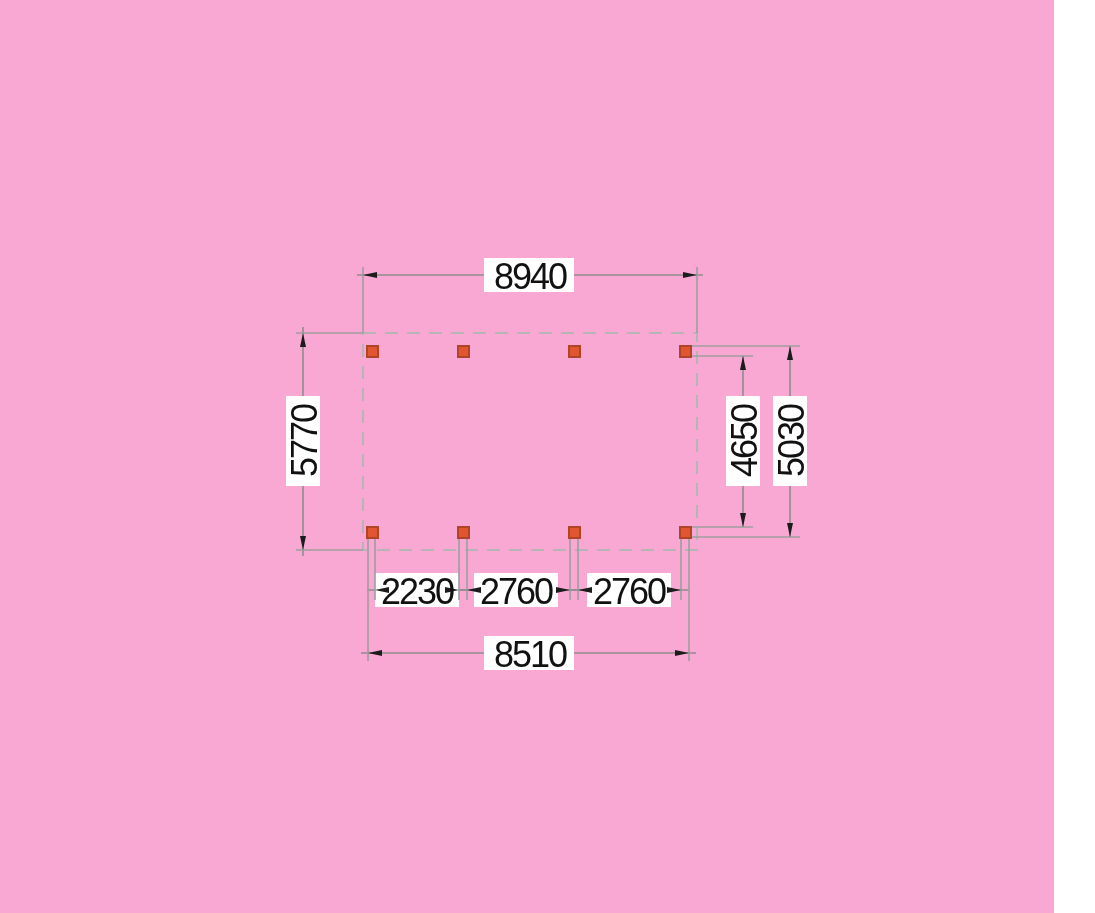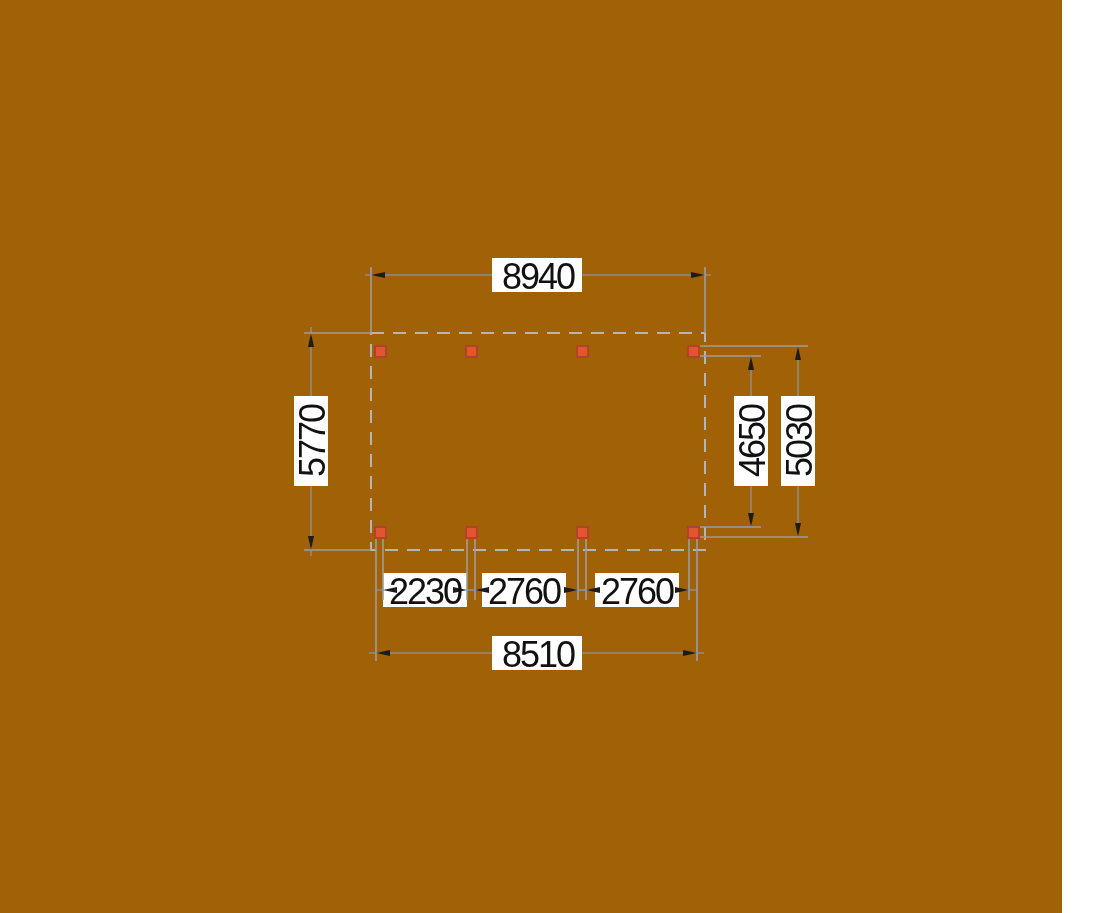--- a/index.html
+++ b/index.html
@@ -3,24 +3,23 @@
 <meta charset="utf-8">
 <style>
   html, body {
     margin: 0;
     padding: 0;
     background: #ffffff;
   }
   .page {
     width: 1054px;
     height: 913px;
-    background: #a16207;
+    background: #f9a8d4;
     position: relative;
     overflow: hidden;
-    padding-left: 8px;
   }
   svg { display: block; }
   .outline-dashed {
     fill: none;
     stroke: #b5b5b5;
     stroke-width: 2;
     stroke-dasharray: 13 9;
   }
   .post {
     fill: #e15531;

